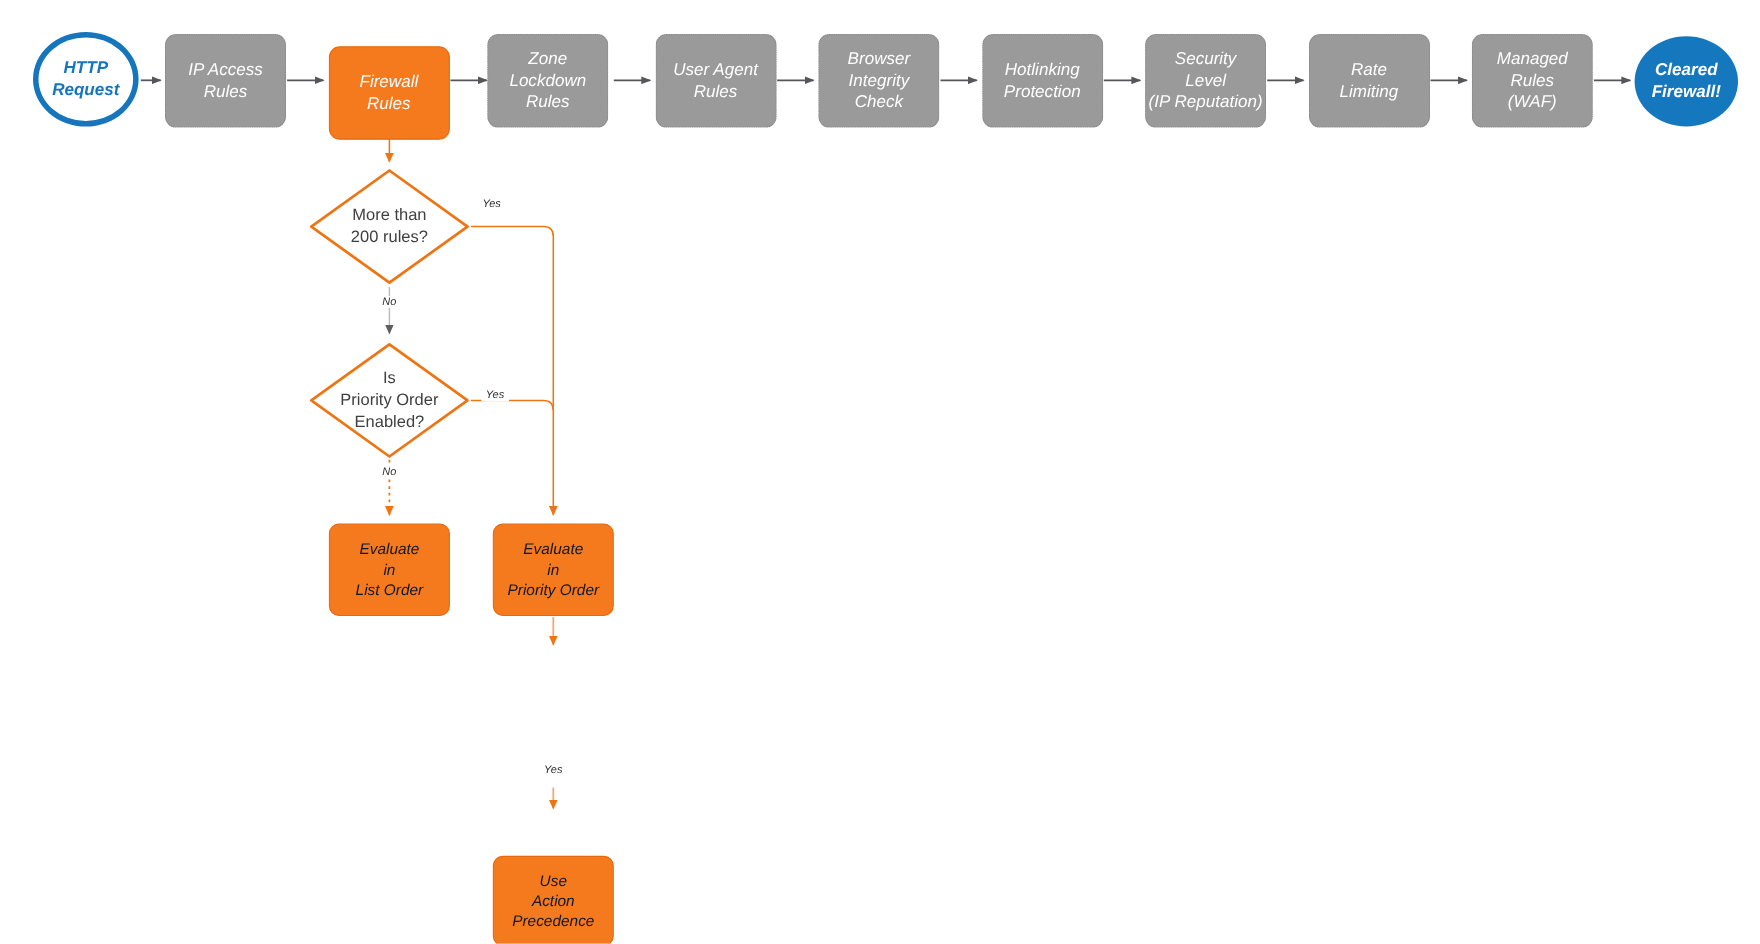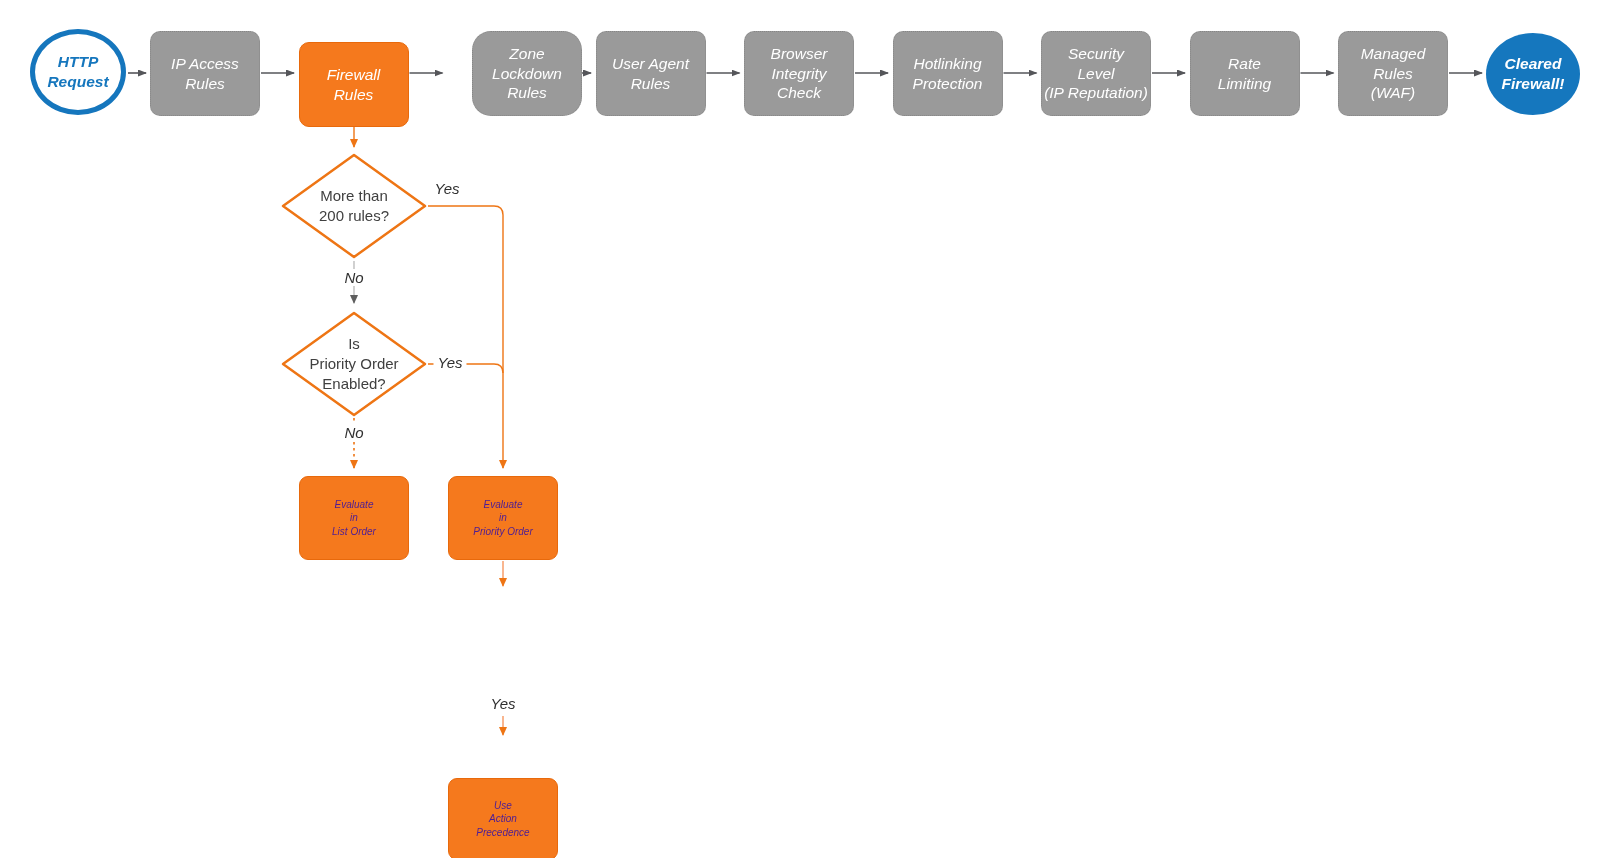--- a/index.html
+++ b/index.html
@@ -23,25 +23,25 @@
   .terminal.start { left:30px; top:29px; width:96px; height:86px;
     background:#ffffff; border:5px solid #1576bd; color:#1576bd; }
   .terminal.end { left:1486px; top:33px; width:94px; height:82px;
     background:#1577be; color:#ffffff; }
   .diamond { background:transparent; }
   .diamond svg { position:absolute; left:0; top:0; }
   .diamond .q { position:relative; z-index:1; font-size:15px; color:#404040;
     line-height:1.32; white-space:pre-line; }
   .action {
     width:110px; height:84px; background:#f5791d; border:1.5px solid #e8690b;
-    border-radius:9px; color:#4c1d95; font-style:italic; font-size:10px;
+    border-radius:9px; color:#0f172a; font-style:italic; font-size:14px;
     line-height:1.35; white-space:pre-line;
   }
   .edge-label {
-    position:absolute; z-index:3; font-style:italic; font-size:15px; color:#2f2f2f;
+    position:absolute; z-index:3; font-style:italic; font-size:10px; color:#2f2f2f;
     transform:translateX(-50%); white-space:nowrap;
   }
   .edge-label.on-line { background:#ffffff; padding:0 4px; }
 </style>
 </head>
 <body>
 
 <div class="canvas">
 
   <svg class="connectors" width="1600" height="858">
@@ -91,21 +91,21 @@
   </div>
 
   <div class="node stage gray" style="left:150px;   top:31px;">
     <span>IP Access
 Rules</span>
   </div>
   <div class="node stage orange" style="left:298.5px; top:42px;">
     <span>Firewall
 Rules</span>
   </div>
-  <div class="node stage gray" style="left:472px;   top:31px;border-radius:19px;">
+  <div class="node stage gray" style="left:443px;   top:31px;">
     <span>Zone
 Lockdown
 Rules</span>
   </div>
   <div class="node stage gray" style="left:595.5px; top:31px;">
     <span>User Agent
 Rules</span>
   </div>
   <div class="node stage gray" style="left:892.5px; top:31px;">
     <span>Hotlinking

